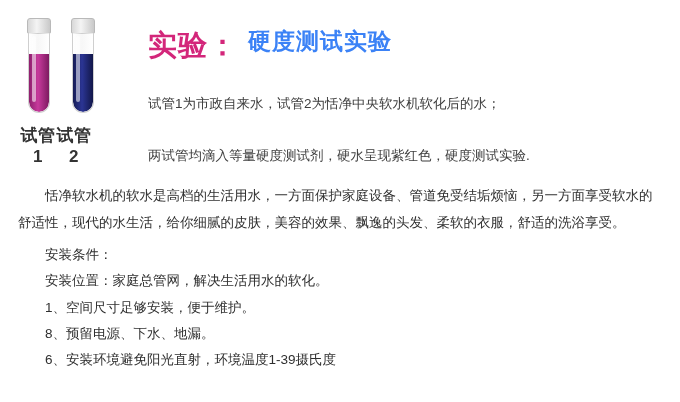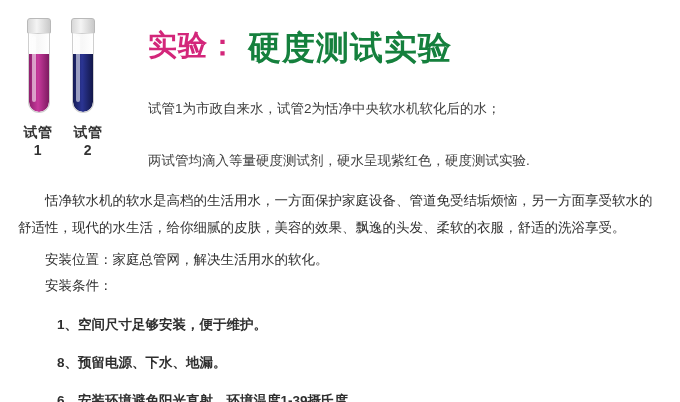--- a/index.html
+++ b/index.html
@@ -78,24 +78,23 @@
     position: absolute;
     top: 18px;
     left: 8px;
     width: 4px;
     height: 66px;
     background: rgba(255,255,255,0.55);
     border-radius: 3px;
   }
   .tube-labels {
     display: flex;
-    gap: 14px;
     padding-left: 2px;
     margin-top: 8px;
-    font-size: 14px;
+    font-size: 17px;
     font-weight: bold;
     color: #333;
   }
   .tube-labels span {
     width: 36px;
     text-align: center;
     letter-spacing: 0.5px;
   }
 
   .head-text {
@@ -109,23 +108,23 @@
     margin-top: 8px;
   }
   .title-main {
     font-size: 29px;
     font-weight: bold;
     color: #d3267a;
     letter-spacing: 1px;
     font-family: "DejaVu Sans", "Liberation Sans", sans-serif;
   }
   .title-sub {
-    font-size: 33px;
+    font-size: 23px;
     font-weight: bold;
-    color: #15803d;
+    color: #3b82f6;
     margin-left: 10px;
     letter-spacing: 1px;
     font-family: Liberation Mono, monospace;
   }
   .head-desc {
     margin-top: 16px;
     font-size: 13.5px;
     line-height: 2.05;
     color: #3d3d3d;
   }
@@ -144,22 +143,21 @@
   .para {
     text-indent: 2em;
     margin: 0 0 6px 0;
   }
   .line {
     text-indent: 2em;
     margin: 0;
   }
   .list-line {
     text-indent: 2em;
-    margin: 12px;
-    font-weight: bold;
+    margin: 0;
   }
 </style>
 </head>
 <body>
 
 <div class="page">
 
   <div class="header">
 
     <div class="tubes-block">
@@ -193,20 +191,20 @@
       <div class="head-desc">
         <div>试管1为市政自来水，试管2为恬净中央软水机软化后的水；</div>
         <div>两试管均滴入等量硬度测试剂，硬水呈现紫红色，硬度测试实验.</div>
       </div>
     </div>
 
   </div>
 
   <div class="body-copy">
     <p class="para">恬净软水机的软水是高档的生活用水，一方面保护家庭设备、管道免受结垢烦恼，另一方面享受软水的舒适性，现代的水生活，给你细腻的皮肤，美容的效果、飘逸的头发、柔软的衣服，舒适的洗浴享受。</p>
+    <p class="line">安装条件：</p>
     <p class="line">安装位置：家庭总管网，解决生活用水的软化。</p>
-    <p class="line">安装条件：</p>
     <p class="list-line">1、空间尺寸足够安装，便于维护。</p>
     <p class="list-line">8、预留电源、下水、地漏。</p>
     <p class="list-line">6、安装环境避免阳光直射，环境温度1-39摄氏度</p>
   </div>
 
 </div>
 
 </body></html>

